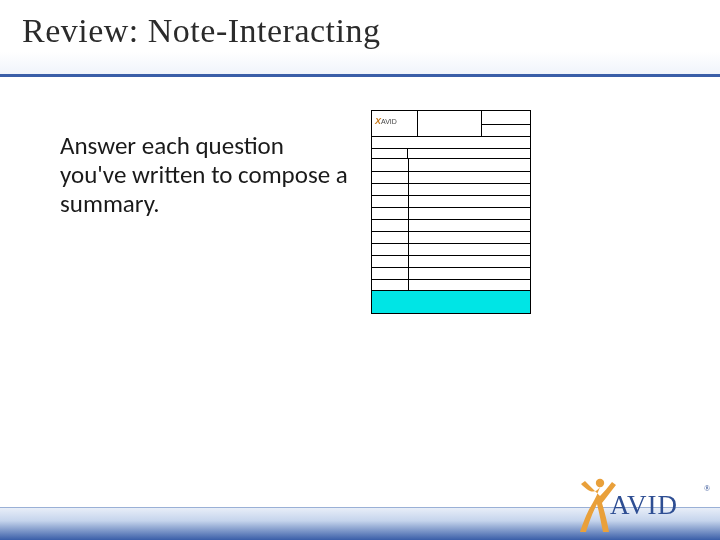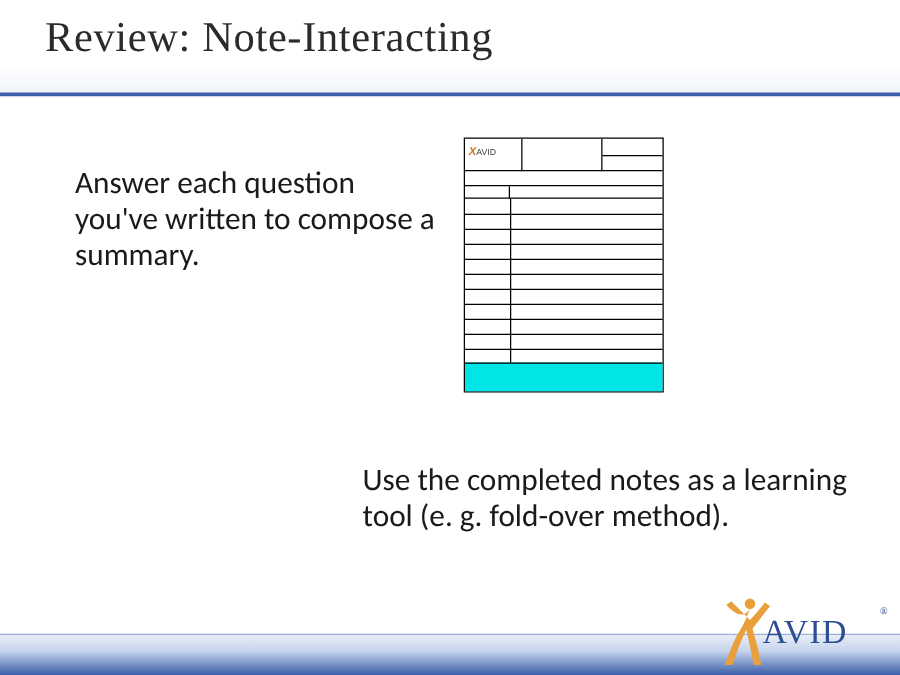--- a/index.html
+++ b/index.html
@@ -22,21 +22,21 @@
     position: absolute;
     top: 0;
     left: 0;
     right: 0;
     height: 74px;
     border-bottom: 3px solid #3a5ea8;
     background: linear-gradient(to bottom, #fff 0%, #fff 70%, #f0f4fb 100%);
   }
   .title-text {
     position: absolute;
-    left: 36px;
+    left: 22px;
     top: 12px;
     font-size: 34px;
     color: #2b2b2b;
     font-family: Georgia, 'Times New Roman', serif;
     letter-spacing: 0.5px;
   }
   .body-text-1 {
     position: absolute;
     left: 60px;
     top: 132px;
@@ -242,21 +242,20 @@
       <div class="hline" style="top:84px"></div>
       <div class="hline" style="top:96px"></div>
       <div class="hline" style="top:108px"></div>
       <div class="hline" style="top:120px"></div>
     </div>
     <div class="summary">
       <div class="tiny-label" style="left:2px;top:1px;color:#000;"></div>
     </div>
   </div>
 
-  <div class="body-text-2">Use the completed notes as a learning tool (e. g. fold-over method).</div>
 
   <div class="bottom-ribbon"></div>
 
   <div class="avid-logo">
     <svg class="figure" viewBox="0 0 42 58">
       <circle cx="24" cy="7" r="4.2" fill="#e9a03a"></circle>
       <path d="M24 11 C22 16 20 22 15 30 C12 35 8 44 4 56 L10 56 C13 46 17 36 21 28 C23 36 25 46 27 56 L33 56 C31 44 28 34 26 27 C30 22 35 15 40 9 L36 6 C32 11 28 16 24 20 C20 16 14 10 9 5 L5 8 C11 14 18 20 24 11 Z" fill="#e9a03a"></path>
     </svg>
     <div class="text">AVID</div>
     <div class="reg">®</div>

